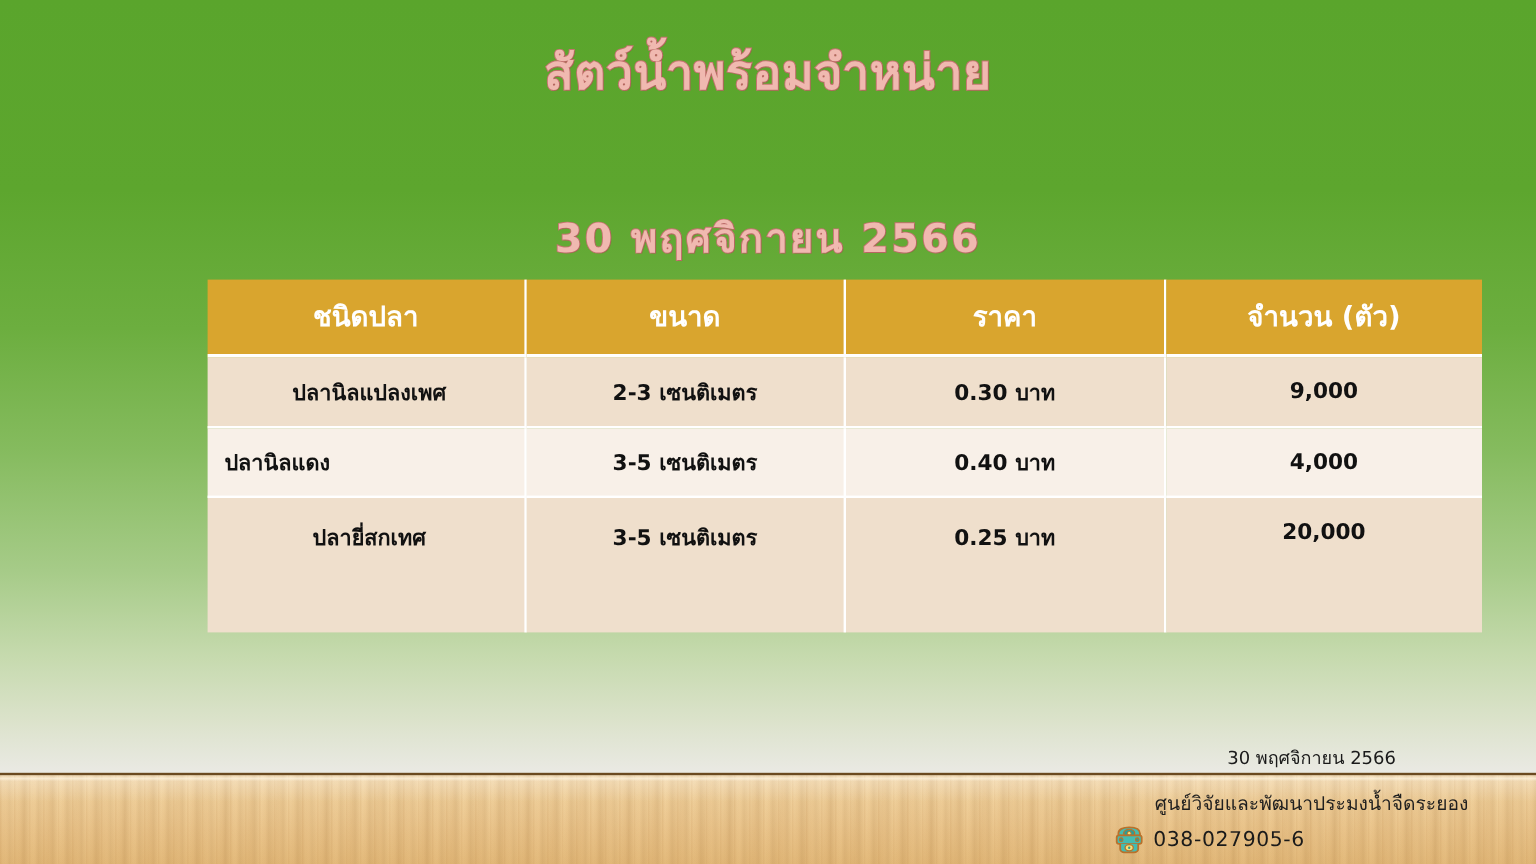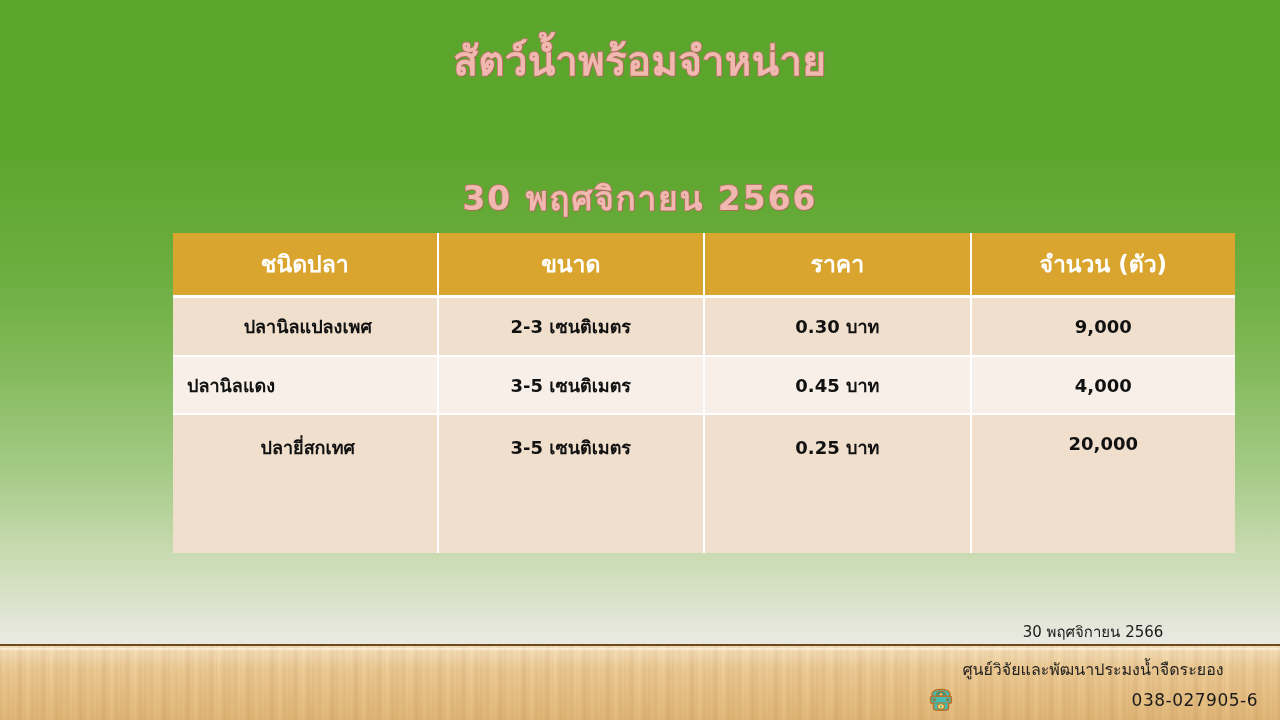--- a/index.html
+++ b/index.html
@@ -85,40 +85,40 @@
     border-right:2px solid #ffffff;
     border-bottom:2px solid #ffffff;
     padding:0 8px;
   }
   tbody td:last-child{ border-right:none; }
   tbody td.name-cell{ text-align:left; padding-left:14px; font-weight:bold; }
   tbody tr.alt-a td{ background:#efdfcc;text-align:center; }
   tbody tr.alt-b td{ background:#f8f0e8; }
   tbody tr.r1 td{ height:59px; }
   tbody tr.r2 td{ height:58px; }
-  tbody tr.r3 td{ height:138px; vertical-align:top; padding-top:18px; }
+  tbody tr.r3 td{ height:112px; vertical-align:top; padding-top:18px; }
   tbody tr.r3 td.name-cell{ vertical-align:top; padding-top:18px; }
   tbody tr:last-child td{ border-bottom:none; }
   .col1{ width:25.0%; } .col2{ width:25.1%; } .col3{ width:25.1%; } .col4{ width:24.8%; }
 
   
   .footer{
     position:absolute; right:22px; bottom:8px;
     text-align:center; width:330px;
   }
   .foot-date{
     position:absolute; right:22px; bottom:76px;
     width:330px; text-align:center;
     font-size:15px; color:#1a1a1a;
   }
   .foot-org{
     font-size:16px; color:#1f1f1f; margin-bottom:6px; white-space:nowrap;
   }
   .foot-phone{
-    display:flex; align-items:center; justify-content:space-between; gap:7px;
+    display:flex; align-items:center; justify-content:flex-start; gap:7px;
     font-size:17px; color:#1a1a1a; letter-spacing:0.5px;
   }
   .phone-ico{ width:26px; height:24px; display:block; }
 </style>
 </head>
 <body>
 
 <div id="slide">
 
   <div class="title-block">
@@ -146,21 +146,21 @@
       <tbody>
         <tr class="alt-a r1">
           <td class="name-cell">ปลานิลแปลงเพศ</td>
           <td>2-3 เซนติเมตร</td>
           <td>0.30 บาท</td>
           <td>9,000</td>
         </tr>
         <tr class="alt-b r2">
           <td class="name-cell">ปลานิลแดง</td>
           <td>3-5 เซนติเมตร</td>
-          <td>0.45 บาท</td>
+          <td>0.40 บาท</td>
           <td>4,000</td>
         </tr>
         <tr class="alt-a r3">
           <td class="name-cell">ปลายี่สกเทศ</td>
           <td>3-5 เซนติเมตร</td>
           <td>0.25 บาท</td>
           <td>20,000</td>
         </tr>
       </tbody>
     </table>

